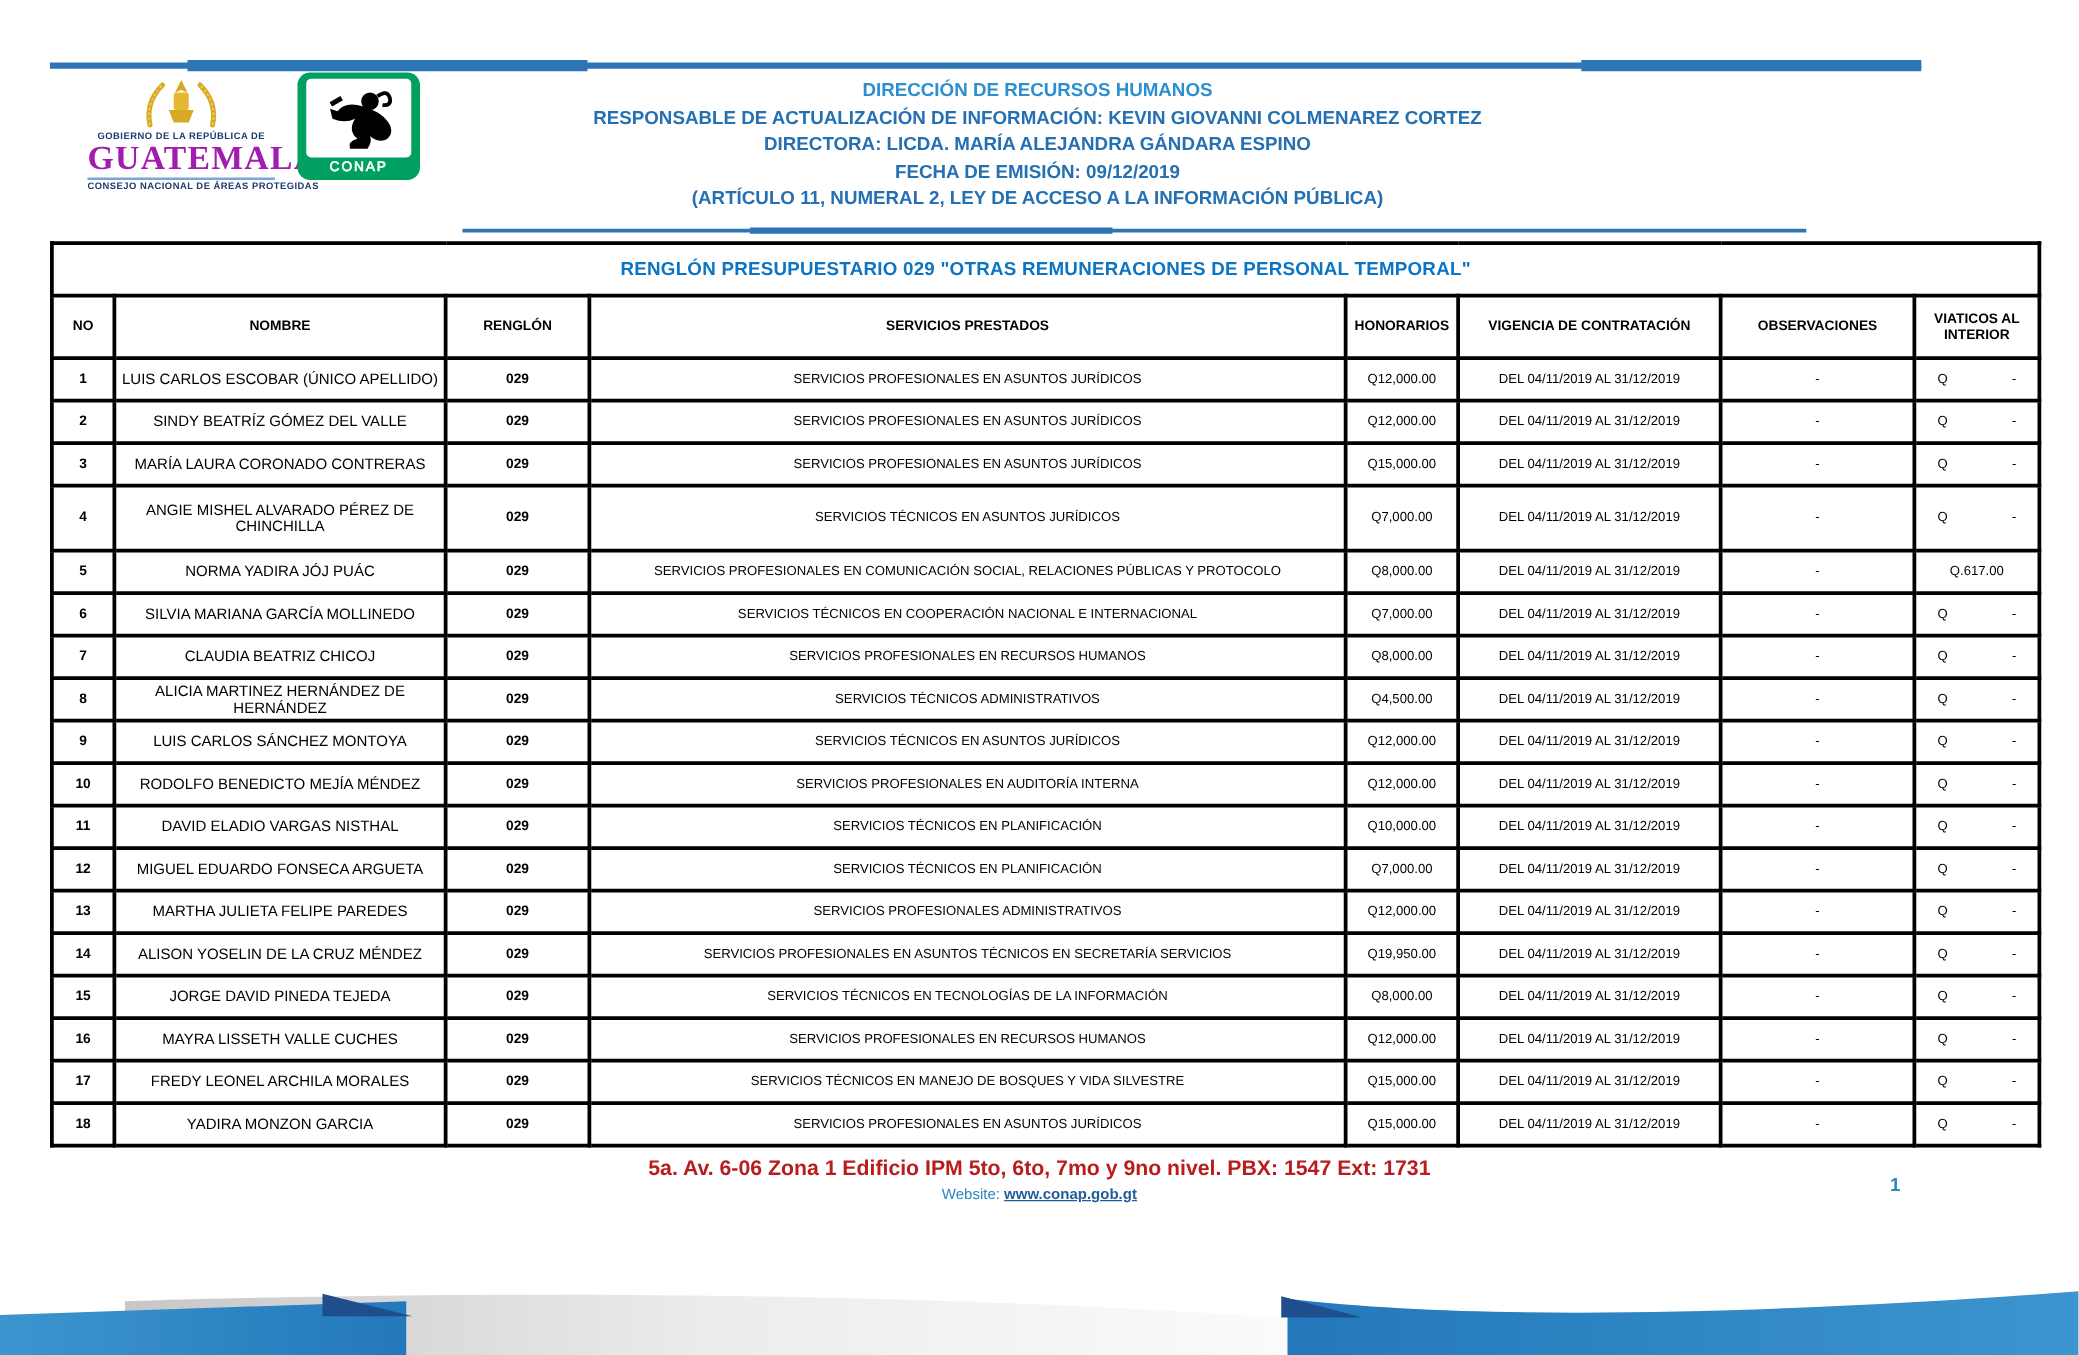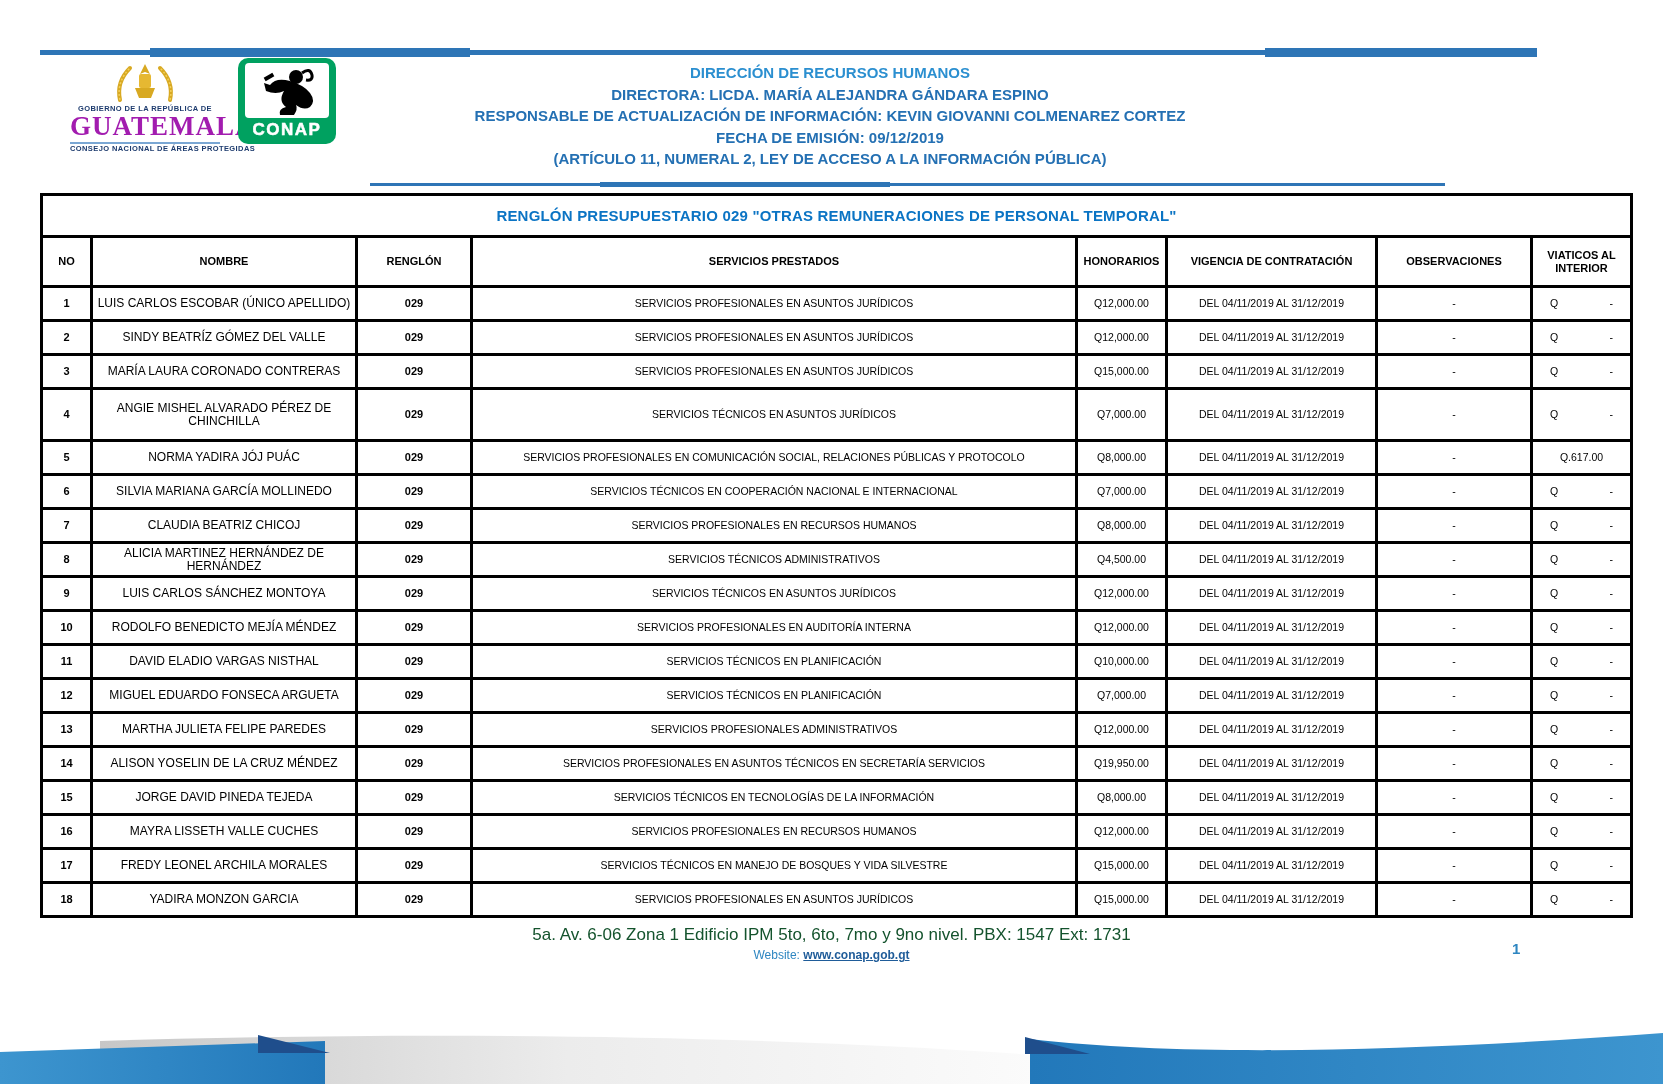--- a/index.html
+++ b/index.html
@@ -16,40 +16,40 @@
 
   
   .hdr { position:absolute; left:40px; top:58px; width:1583px; height:120px; }
   .logos { position:absolute; left:30px; top:0; display:flex; gap:18px; align-items:flex-start; }
   .gt-logo { width:150px; text-align:center;font-weight:bold; }
   .gt-logo .crest { height:46px; display:flex; justify-content:center; align-items:flex-end; }
   .gt-logo .tiny { font-size:7.5px; color:#1d3b6e; letter-spacing:.4px; white-space:nowrap; }
   .gt-logo .big  { font-family:"Liberation Serif", serif; font-size:27px; color:#a21caf; letter-spacing:1px; line-height:1; border-bottom:2px solid #7aa7d4; padding-bottom:2px; }
   .conap-logo { width:98px; height:86px; background:#00a160; border-radius:10px; padding:5px 7px 4px 7px; display:flex; flex-direction:column; }
   .conap-logo .panel { flex:1; background:#fff; border-radius:4px; display:flex; align-items:center; justify-content:center; }
-  .conap-logo .word { text-align:center; color:#fff; font-weight:bold; font-size:17px; letter-spacing:1.5px; -webkit-text-stroke:.5px #fff; padding-top:2px; }
+  .conap-logo .word { text-align:center; color:#fff; font-weight:normal; font-size:11px; letter-spacing:1.5px; -webkit-text-stroke:.5px #fff; padding-top:2px; }
   .hdr-text { position:absolute; left:290px; top:4px; width:1000px; text-align:center; font-weight:bold; font-size:15px; line-height:21.5px; color:#2470b3; }
   .hdr-text .l0 { color:#2b8fd0; }
   .hdr-rule { position:absolute; left:330px; top:125px; width:1075px; height:3px; background:#2e75b6; }
   .hdr-rule .thick { position:absolute; left:230px; top:-1px; width:290px; height:5px; background:#2e75b6; }
 
   
   table.doc { position:absolute; left:40px; top:193px; width:1590px; border-collapse:collapse; table-layout:fixed; }
   table.doc td, table.doc th { border:3px solid #000; overflow:hidden; }
   .t-title { height:42px; text-align:center; font-weight:bold; font-size:15px; color:#0b74c4; letter-spacing:.2px; }
   .t-head th { height:50px; font-weight:bold; font-size:11px; text-align:center; padding:2px 4px; line-height:13px; }
   .t-row td { height:34px; font-size:10.5px; text-align:center; padding:1px 4px; line-height:12.5px; }
   .t-row td.c-no, .t-row td.c-renglon { font-weight:bold; font-size:11px; }
   .t-row td.c-nombre { font-size:12px; }
   .viat { display:flex; justify-content:space-between; padding:0 13px; }
   .viat-amount { font-weight:normal; }
 
   
   .foot { position:absolute; left:0; top:925px; width:1663px; text-align:center; }
-  .foot .addr { font-size:17px; font-weight:normal; color:#14532d; }
+  .foot .addr { font-size:17px; font-weight:bold; color:#b91c1c; }
   .foot .web  { font-size:12px; color:#2e86c1; margin-top:3px; }
   .foot .web a { color:#1f5c99; font-weight:bold; text-decoration:underline; }
   .pagenum { position:absolute; left:1512px; top:940px; font-size:15px; font-weight:bold; color:#2e86c1; }
 
   .ribbon { position:absolute; left:0; bottom:0; width:1663px; height:95px; }
 </style>
 </head>
 <body>
 
 <div class="top-rule">
@@ -82,22 +82,22 @@
           <path d="M46 8 q8 -6 10 2 q1 6 -6 5" fill="none" stroke="#000" stroke-width="3"></path>
           <path d="M34 16 q-14 -4 -20 4 l-6 -2 l2 8 q10 4 18 0 q-6 10 2 16 q-8 2 -6 8 l14 0 q4 -6 2 -10 q8 6 14 2 q6 -6 0 -14 q-6 -8 -20 -12z" fill="#000"></path>
           <rect x="8" y="10" width="10" height="4" fill="#000" transform="rotate(-30 13 12)"></rect>
         </svg>
       </div>
       <div class="word">CONAP</div>
     </div>
   </div>
   <div class="hdr-text">
     <div class="l0">DIRECCIÓN DE RECURSOS HUMANOS</div>
+    <div>RESPONSABLE DE ACTUALIZACIÓN DE INFORMACIÓN: KEVIN GIOVANNI COLMENAREZ CORTEZ</div>
     <div>DIRECTORA: LICDA. MARÍA ALEJANDRA GÁNDARA ESPINO</div>
-    <div>RESPONSABLE DE ACTUALIZACIÓN DE INFORMACIÓN: KEVIN GIOVANNI COLMENAREZ CORTEZ</div>
     <div>FECHA DE EMISIÓN: 09/12/2019</div>
     <div>(ARTÍCULO 11, NUMERAL 2, LEY DE ACCESO A LA INFORMACIÓN PÚBLICA)</div>
   </div>
   <div class="hdr-rule">
       <div class="thick"></div>
     </div>
 </div>
 
 <table class="doc">
   <colgroup>

